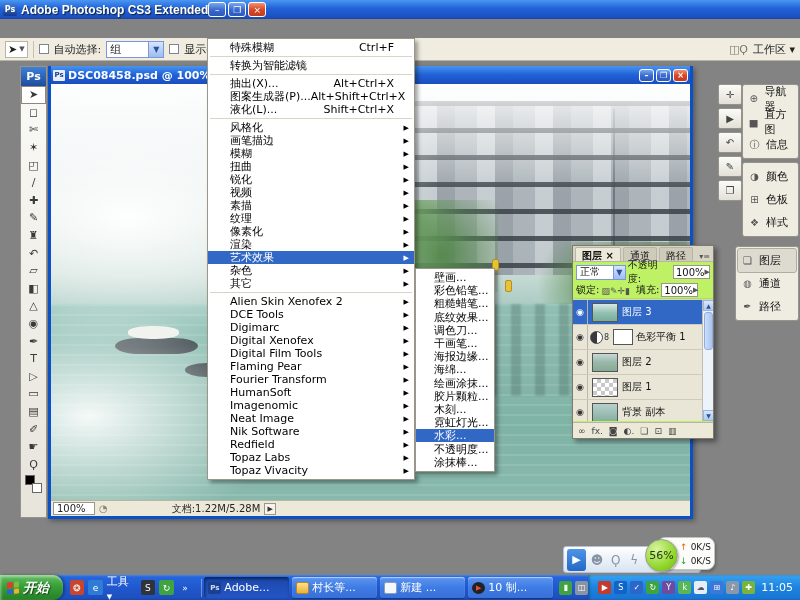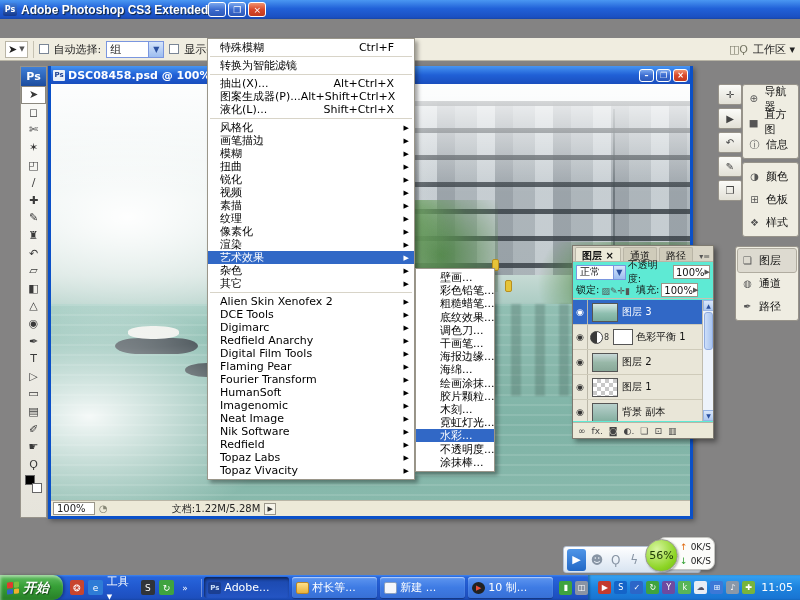--- a/index.html
+++ b/index.html
@@ -97,30 +97,30 @@
   .zoombox{ width:42px; height:13px; background:#fff; border:1px solid #9A968A; padding-left:3px; line-height:12px;}
   .dstat{ margin-left:60px;}
   .dsarrow{ width:12px; height:12px; border:1px solid #9A968A; background:#F6F4EA; font-size:7px;
     display:flex; align-items:center; justify-content:center; color:#333;}
 
   
   .menu{ position:absolute; background:#FFFFFF; border:1px solid #9A968A;
     box-shadow:3px 3px 4px rgba(0,0,0,.35); padding:2px 0; z-index:80;}
   #filtermenu{ left:207px; top:38px; width:208px;}
   #submenu{ left:415px; top:268px; width:80px; z-index:81;}
-  .mrow{ height:13px; display:flex; align-items:center; padding-left:12px; position:relative; color:#000; font-size:11px; white-space:nowrap;}
-  #submenu .mrow{ padding-left:24px; height:13.2px;}
+  .mrow{ height:13px; display:flex; align-items:center; padding-left:22px; position:relative; color:#000; font-size:11px; white-space:nowrap;}
+  #submenu .mrow{ padding-left:18px; height:13.2px;}
   .mrow .sc{ margin-left:auto; padding-right:20px;}
   .mrow .arr{ position:absolute; right:5px; font-size:7px; top:3px;}
   .mrow.act{ background:#3168C6; color:#fff;}
   .msep{ height:5px; position:relative;}
   .msep:after{ content:""; position:absolute; left:2px; right:2px; top:2px; border-top:1px solid #D8D4C8;}
 
   
-  .layers{ position:absolute; left:572px; top:245px; width:142px; height:194px; background:#5eead4;
+  .layers{ position:absolute; left:572px; top:245px; width:142px; height:194px; background:#bef264;
     border:1px solid #7E7A70; box-shadow:3px 3px 5px rgba(0,0,0,.4); z-index:40; font-size:10px; color:#111;}
   .ltabs{ height:16px; display:flex; background:#D9D5C6; border-bottom:1px solid #B9B5A6; align-items:flex-end;}
   .ltab{ padding:1px 6px 1px; border:1px solid #B9B5A6; border-bottom:none; background:#CFCBBA; margin-left:2px;
     border-radius:2px 2px 0 0; height:14px;}
   .ltab.act{ background:#ECE9D8; font-weight:bold;}
   .lmenu{ margin-left:auto; padding-right:3px; font-size:8px; color:#555;}
   .lblend{ height:20px; display:flex; align-items:center; gap:2px; padding:0 3px;}
   .lblend .xpselect{ width:50px; height:15px; font-size:10px;}
   .lblend .xpselect .drop{ width:12px; height:13px;}
   .minibox{ display:flex; align-items:center; border:1px solid #9A968A; background:#fff; height:14px; width:37px;}
@@ -570,21 +570,21 @@
       </div>
       <div class="mrow">
         <span class="lab">DCE Tools</span>
         <span class="arr">▶</span>
       </div>
       <div class="mrow">
         <span class="lab">Digimarc</span>
         <span class="arr">▶</span>
       </div>
       <div class="mrow">
-        <span class="lab">Redfield Anarchy</span>
+        <span class="lab">Digital Xenofex</span>
         <span class="arr">▶</span>
       </div>
       <div class="mrow">
         <span class="lab">Digital Film Tools</span>
         <span class="arr">▶</span>
       </div>
       <div class="mrow">
         <span class="lab">Flaming Pear</span>
         <span class="arr">▶</span>
       </div>

